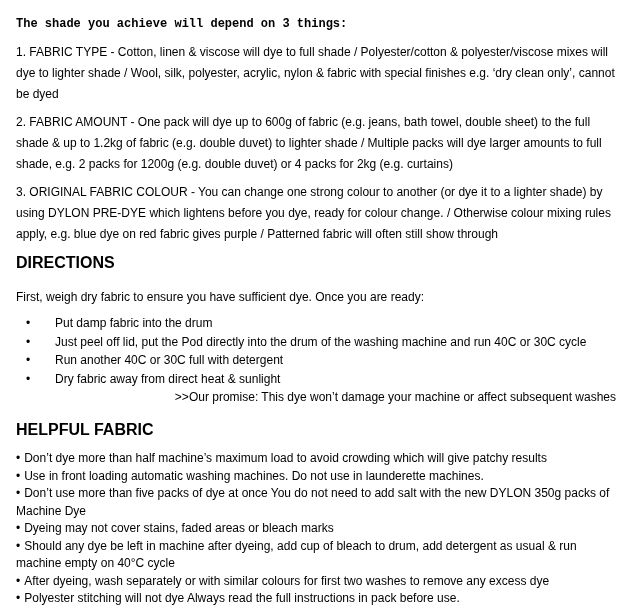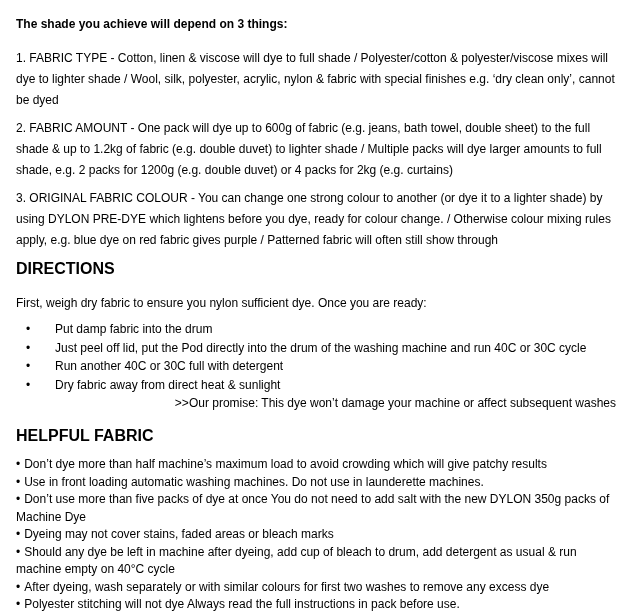--- a/index.html
+++ b/index.html
@@ -3,21 +3,21 @@
 <meta charset="utf-8">
 <style>
   * { margin:0; padding:0; box-sizing:border-box; }
   html,body { background:#ffffff; }
   body {
     width:630px; height:613px; overflow:hidden;
     padding:13px 14px 0 16px;
     font-family:"Liberation Sans","DejaVu Sans",sans-serif;
     font-size:12px; color:#000000;
   }
-  .title { font-size:12px; font-weight:bold; line-height:22px; margin-bottom:13px; }
+  .title { font-size:12px; font-weight:bold; line-height:22px; margin-bottom:7px;font-family:Liberation Mono, monospace; }
   .factor { line-height:21px; margin-bottom:7px; }
   .h2 { font-size:16px; font-weight:bold; line-height:21.5px; }
   .directions-h { margin-bottom:13px; }
   .dir-intro { line-height:21.5px; margin-bottom:6px; }
   ul.steps { list-style:none; }
   ul.steps li {
     display:flex; line-height:18.5px; white-space:nowrap; padding-left:10px;
   }
   .lbullet { flex:none; width:29px; text-align:left; }
   .promise { line-height:18.5px; margin-left:39px; white-space:nowrap;text-align:right; }
@@ -36,21 +36,21 @@
 
       <p class="factor">1. FABRIC TYPE - Cotton, linen &amp; viscose will dye to full shade / Polyester/cotton &amp; polyester/viscose mixes will dye to lighter shade / Wool, silk, polyester, acrylic, nylon &amp; fabric with special finishes e.g. ‘dry clean only’, cannot be dyed</p>
 
       <p class="factor">2. FABRIC AMOUNT - One pack will dye up to 600g of fabric (e.g. jeans, bath towel, double sheet) to the full shade &amp; up to 1.2kg of fabric (e.g. double duvet) to lighter shade / Multiple packs will dye larger amounts to full shade, e.g. 2 packs for 1200g (e.g. double duvet) or 4 packs for 2kg (e.g. curtains)</p>
 
       <p class="factor">3. ORIGINAL FABRIC COLOUR - You can change one strong colour to another (or dye it to a lighter shade) by using DYLON PRE-DYE which lightens before you dye, ready for colour change. / Otherwise colour mixing rules apply, e.g. blue dye on red fabric gives purple / Patterned fabric will often still show through</p>
     </section>
 
   <h2 class="h2 directions-h">DIRECTIONS</h2>
 
-  <p class="dir-intro">First, weigh dry fabric to ensure you nylon sufficient dye. Once you are ready:</p>
+  <p class="dir-intro">First, weigh dry fabric to ensure you have sufficient dye. Once you are ready:</p>
 
   <ul class="steps">
 
       <li>
         <span class="lbullet">•</span>
         <span>Put damp fabric into the drum</span>
       </li>
 
       <li>
         <span class="lbullet">•</span>

